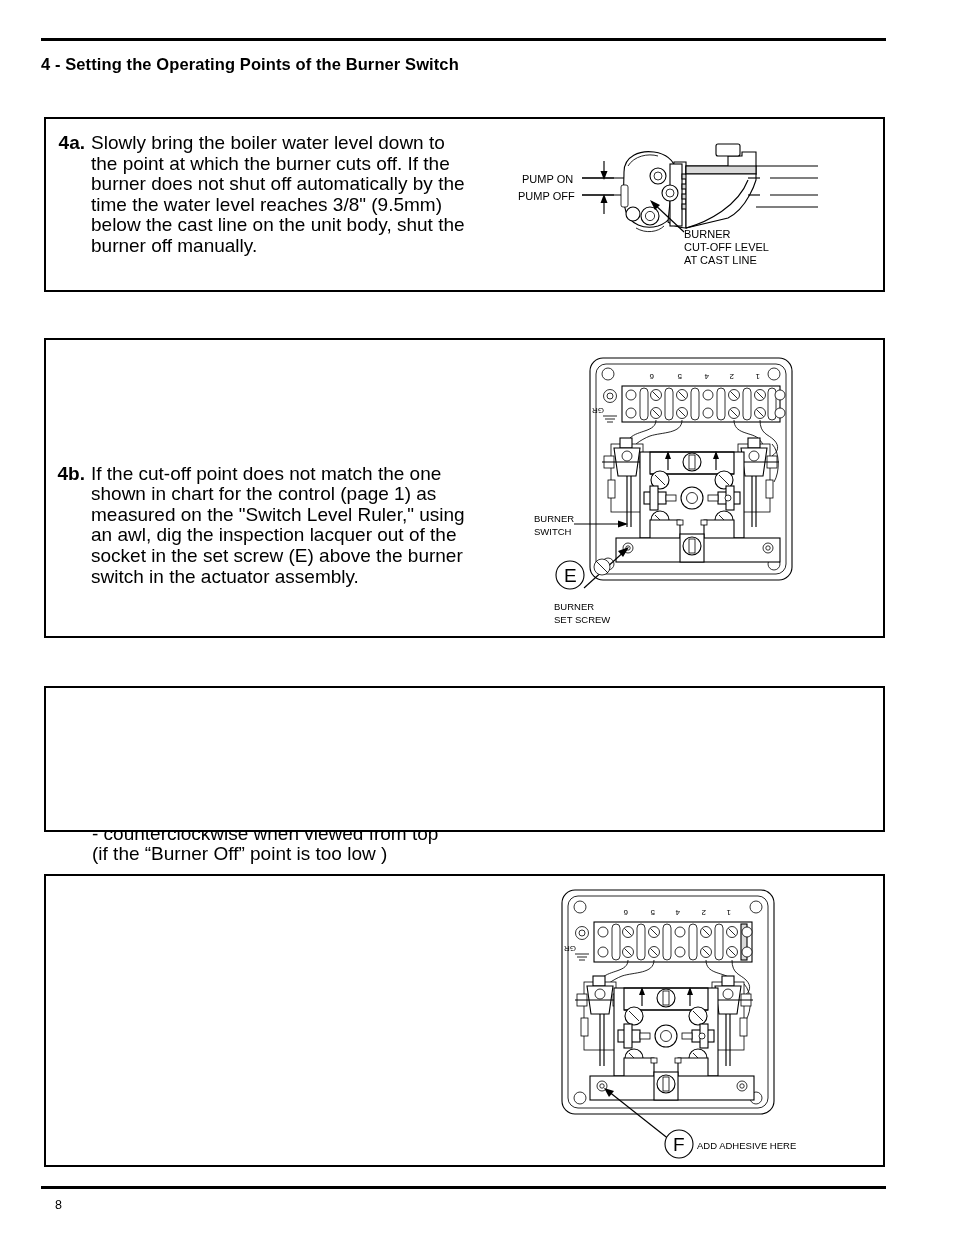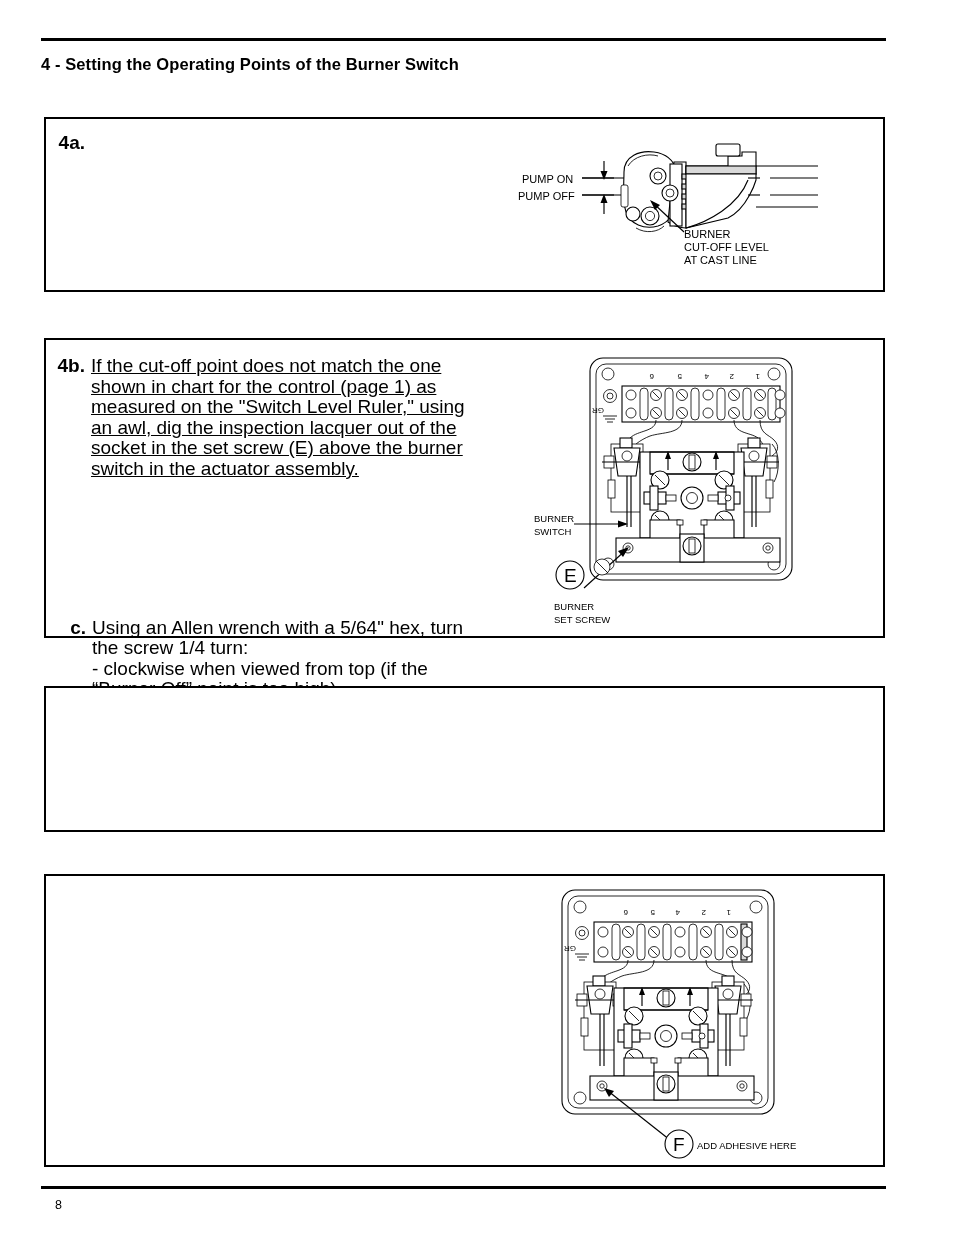--- a/index.html
+++ b/index.html
@@ -73,21 +73,21 @@
     position: absolute;
     left: 0;
     top: 0;
     text-align: right;
     width: 28px;
   }
   .hang.narrow { padding-left: 30px; }
   .hang.narrow .lbl { width: 24px; }
 
   #step-a { left: 57px; top: 133px; width: 380px; }
-  #step-b { left: 57px; top: 356px; width: 378px; text-decoration: underline; }
+  #step-b { left: 57px; top: 340px; width: 378px; }
   #step-c { left: 62px; top: 494px; width: 378px; }
   #step-d { left: 57px; top: 701px; width: 380px; }
 
   
   .bottom-rule {
     position: absolute;
     left: 41px;
     top: 1186px;
     width: 845px;
     height: 3px;
@@ -140,21 +140,21 @@
 
 <div class="page">
 
   <div class="top-rule"></div>
 
   <div class="section-title">4 - Setting the Operating Points of the Burner Switch</div>
 
   <div class="box" id="box-a"></div>
 
   <div class="step hang" id="step-a">
-    <span class="lbl">4a.</span>
+    <span class="lbl">4a.</span><span class="body">Slowly bring the boiler water level down to the point at which the burner cuts off. If the burner does not shut off automatically by the time the water level reaches 3/8" (9.5mm) below the cast line on the unit body, shut the burner off manually.</span>
   </div>
 
   <div class="figure" id="fig-pump">
     <svg width="330" height="145" viewBox="0 0 330 145">
 
       <text class="fig-txt" x="24" y="47">PUMP ON</text>
       <text class="fig-txt" x="20" y="64">PUMP OFF</text>
 
       <line class="ln" x1="84" y1="42" x2="116" y2="42"></line>
       <line class="ln" x1="84" y1="59" x2="116" y2="59"></line>

